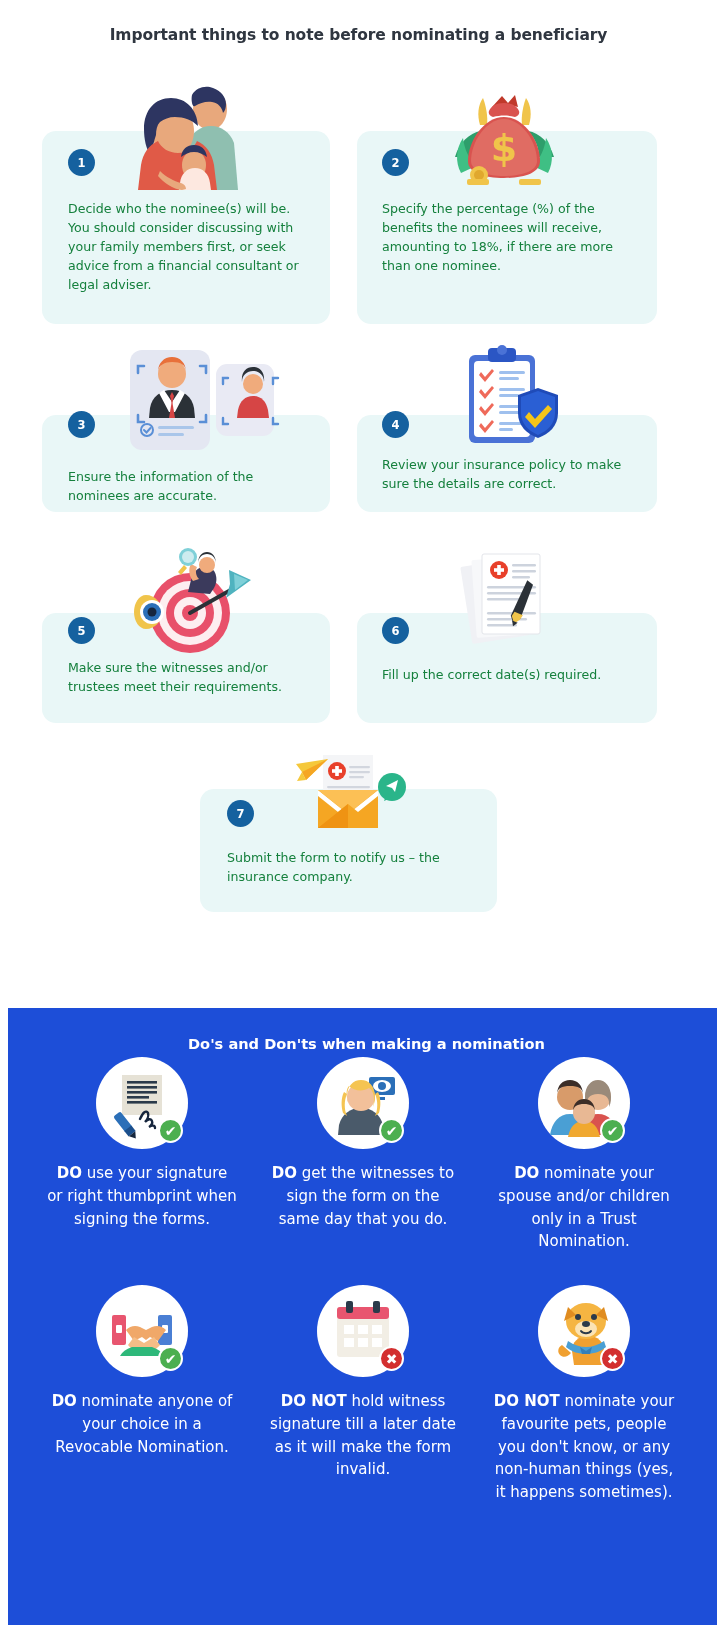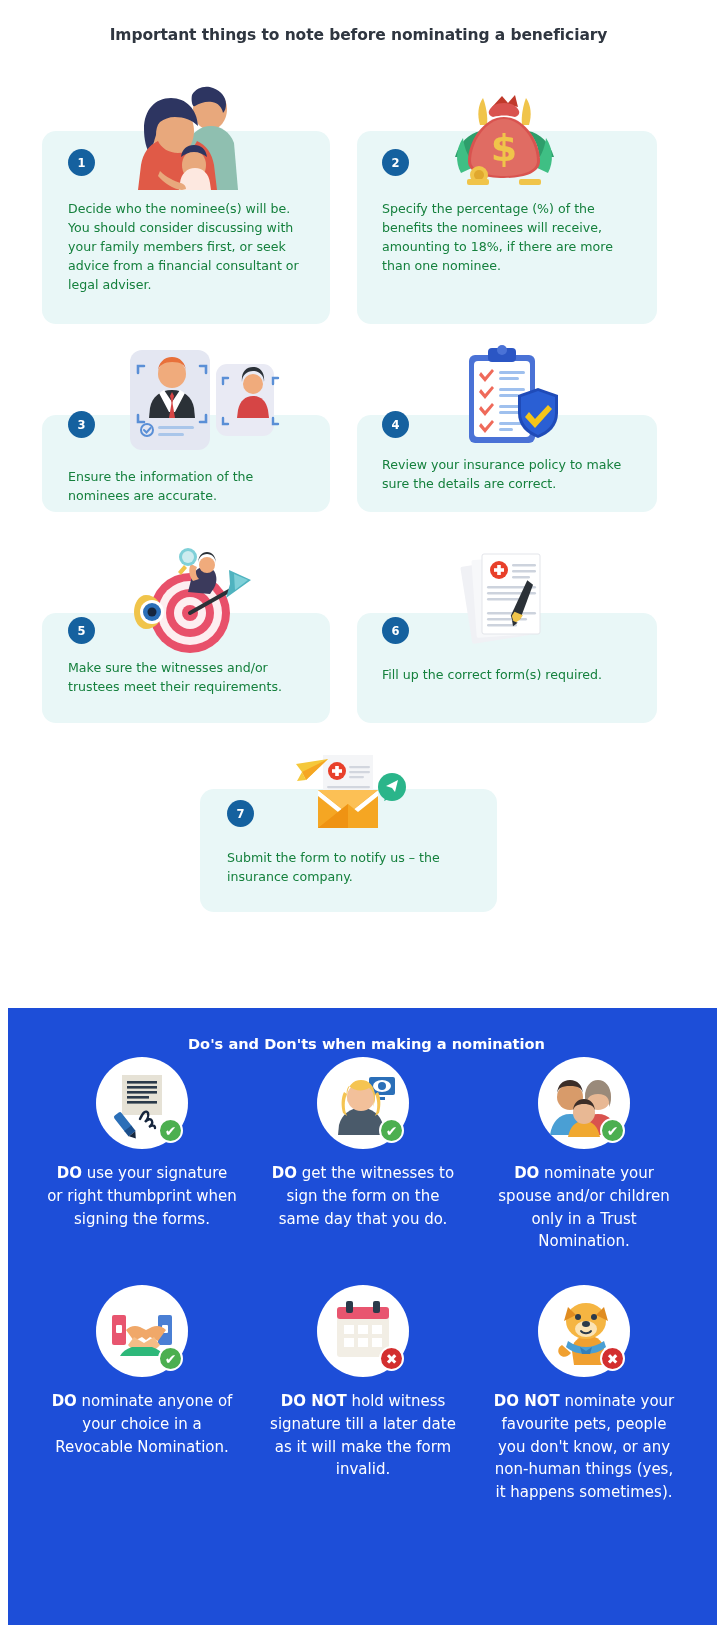--- a/index.html
+++ b/index.html
@@ -242,21 +242,21 @@
         <rect x="35" y="80" width="30" height="2.4" rx="1.2"></rect>
       </g>
       <g transform="rotate(22 70 60)">
         <path d="M66 36l7 2 1 36-5 7-5-6z" fill="#2b3137"></path>
         <path d="M66 70h9l-1 5-4 6-5-6z" fill="#f0c44a"></path>
         <path d="M67 79h6l-3 5z" fill="#2b3137"></path>
       </g>
     </svg>
   </div>
   <div class="step-badge" style="left:382px; top:617px;">6</div>
-  <div class="step-text" style="left:382px; top:666px; width:250px;">Fill up the correct form(s) required.</div>
+  <div class="step-text" style="left:382px; top:666px; width:250px;">Fill up the correct date(s) required.</div>
 
   <div class="step-card" style="left:200px; top:789px; width:297px; height:123px;"></div>
   <div class="step-art" style="left:288px; top:745px; width:125px; height:90px;">
     <svg viewBox="0 0 125 90" width="125" height="90">
       <rect x="35" y="10" width="50" height="50" fill="#f4f5f7"></rect>
       <circle cx="49" cy="26" r="9" fill="#e8402a"></circle>
       <rect x="47.2" y="21" width="3.6" height="10" fill="#fff"></rect>
       <rect x="44" y="24.2" width="10" height="3.6" fill="#fff"></rect>
       <g fill="#d2d6de">
         <rect x="61" y="21" width="21" height="2.2" rx="1.1"></rect>

